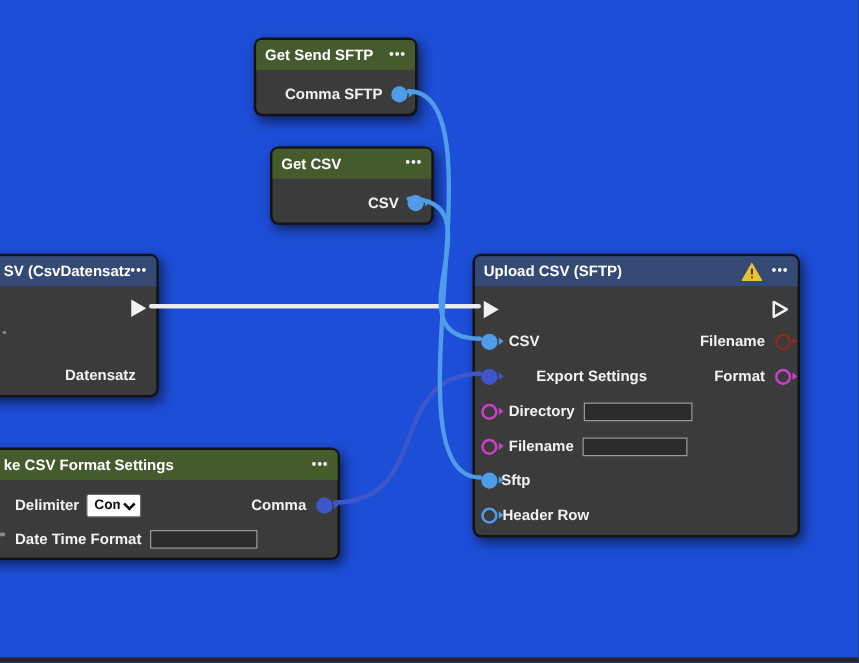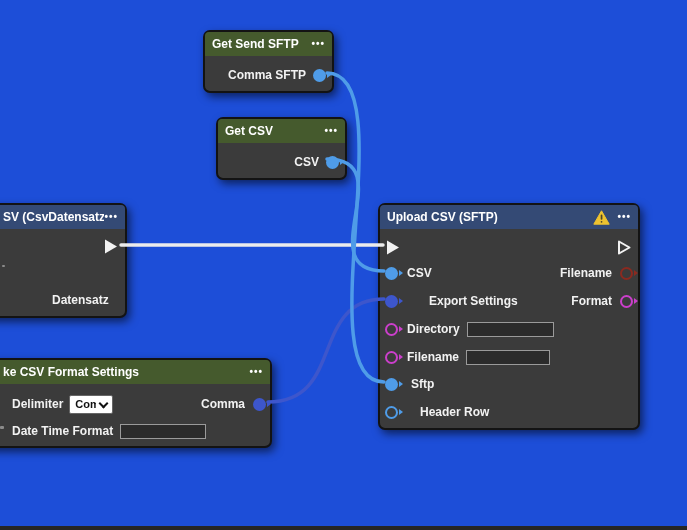--- a/index.html
+++ b/index.html
@@ -162,28 +162,28 @@
           <i class="nub nub-magenta"></i>
         </span>
       <span style="margin-left:9px;">Filename</span>
       <input class="tinput" style="margin-left: 7px; width: 84px;" type="text" value="">
     </div>
 
     <div class="row" style="left:5px;right:5px;top:169px;">
       <span class="port p-blue-f">
           <i class="nub nub-blue"></i>
         </span>
-      <span style="margin-left:13px;">Sftp</span>
+      <span style="margin-left:3px;">Sftp</span>
     </div>
 
     <div class="row" style="left:5px;right:5px;top:197px;">
       <span class="port p-blue-o">
           <i class="nub nub-blue"></i>
         </span>
-      <span style="margin-left:22px;">Header Row</span>
+      <span style="margin-left:4px;">Header Row</span>
     </div>
   </div>
 
   <div class="node" style="left:-27px;top:358px;width:299px;height:90px;">
     <div class="hdr hdr-green" style="padding-left:28px;">
       <span class="title">ke CSV Format Settings</span>
       <span class="dots">•••</span>
     </div>
 
     <div class="row" style="left:37px;right:2px;top:34px;">

